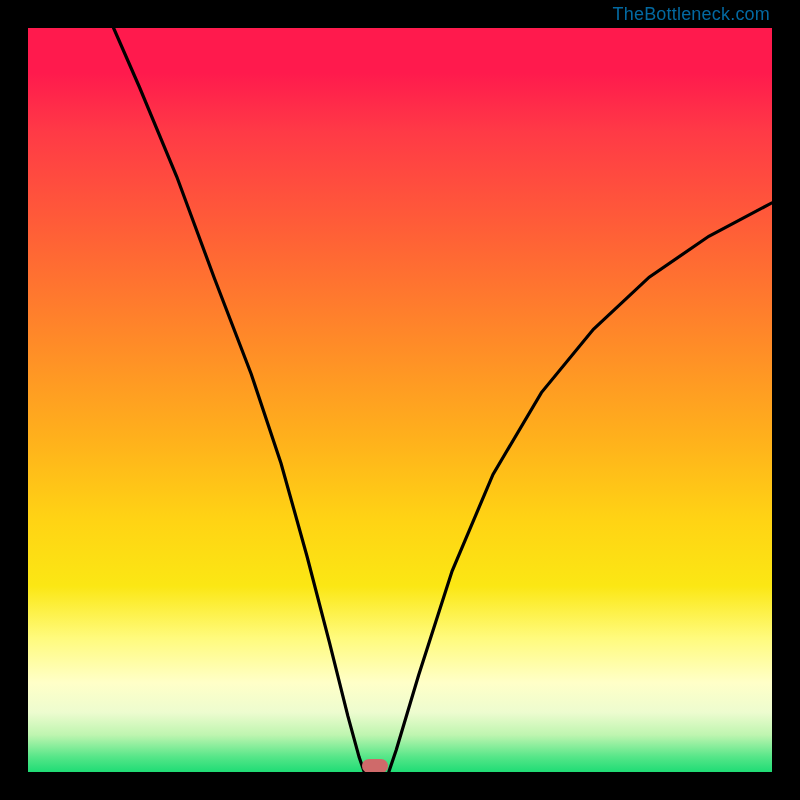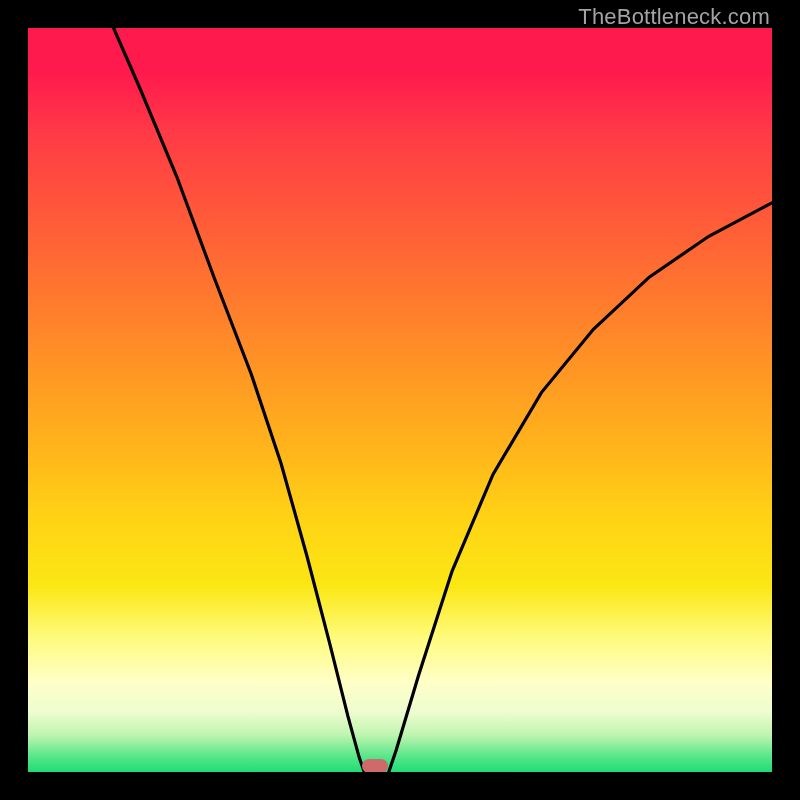--- a/index.html
+++ b/index.html
@@ -50,22 +50,22 @@
   .curve-svg {
     position: absolute;
     inset: 0;
     width: 100%;
     height: 100%;
   }
   .watermark {
     position: absolute;
     top: 4px;
     right: 30px;
-    color: #a3a3a3;
-    font-size: 22px;
+    color: #0369a1;
+    font-size: 18px;
     letter-spacing: 0.2px;
   }
   .marker {
     position: absolute;
     width: 26px;
     height: 14px;
     border-radius: 7px;
     background: #cf6a6a;
     transform: translate(-50%, -50%);
   }

